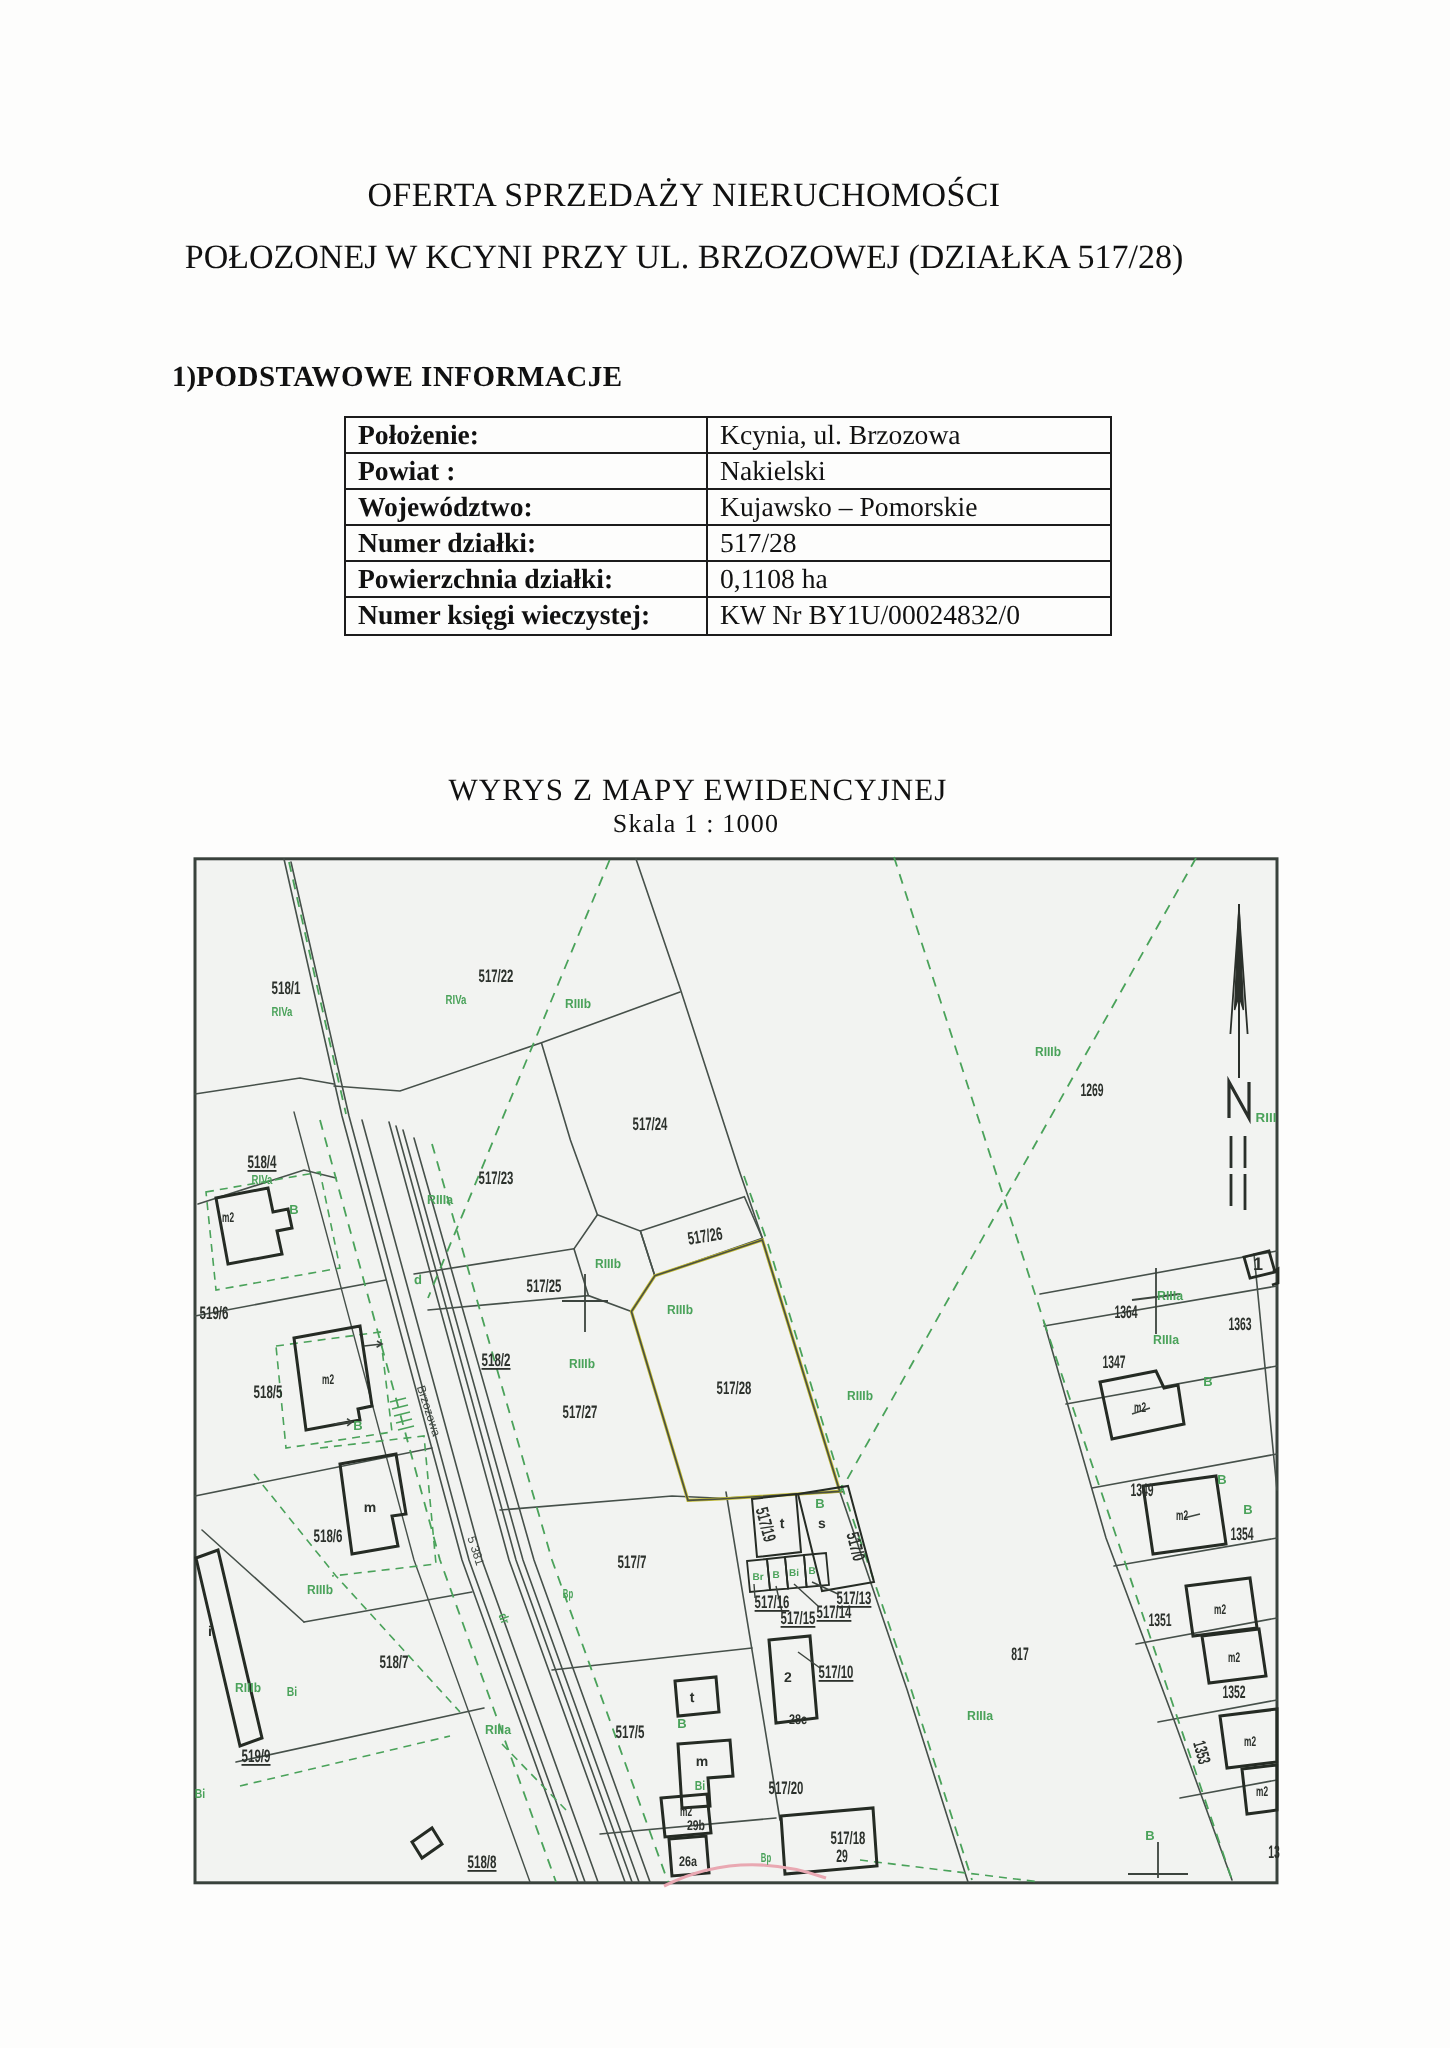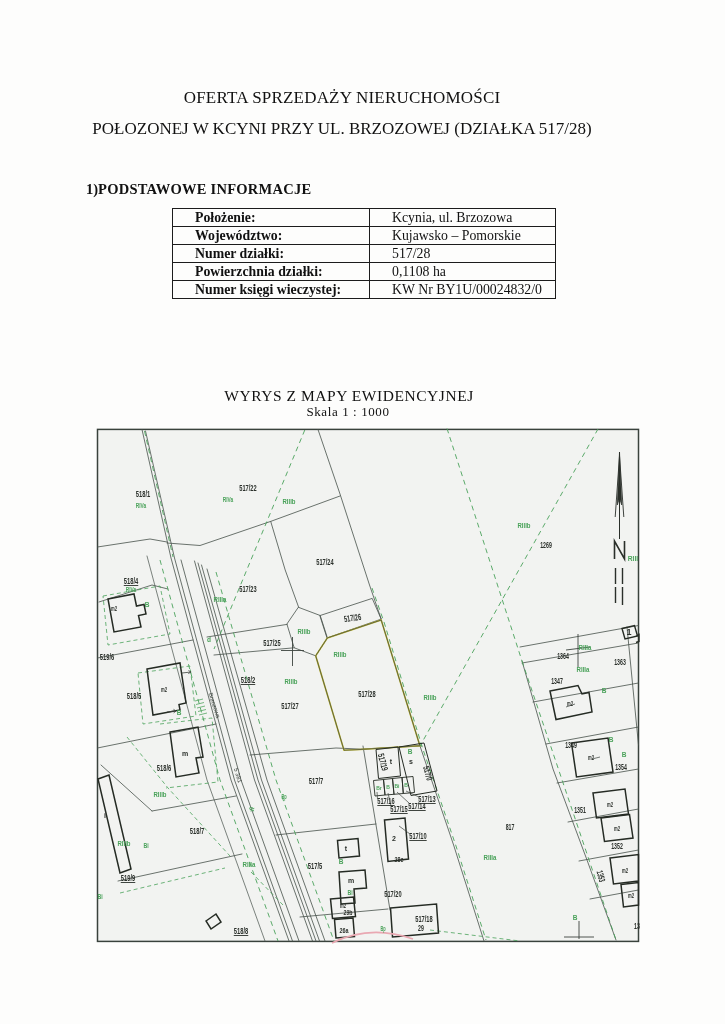--- a/index.html
+++ b/index.html
@@ -6,35 +6,39 @@
   body{width:725px;height:1024px;background:#fdfdfc;position:relative;
        font-family:"Liberation Serif",serif;color:#111;overflow:hidden;}
   .t1{position:absolute;left:0;width:684px;text-align:center;font-weight:normal;}
   #title1{top:88px;font-size:17px;letter-spacing:0.2px;}
   #title2{top:119px;font-size:17px;letter-spacing:0px;}
   #sec{position:absolute;left:86px;top:181px;font-size:14.5px;font-weight:bold;}
   #sec span{letter-spacing:0.25px;}
   table{position:absolute;left:172px;top:208px;border-collapse:collapse;
         width:384px;table-layout:fixed;}
   td{border:1px solid #1c1c1c;font-size:13.8px;height:17.1px;
-     padding:0 0 0 22px;vertical-align:middle;white-space:nowrap;margin-left:33px;}
+     padding:0 0 0 6px;vertical-align:middle;white-space:nowrap;margin-left:33px;}
   td.l{font-weight:bold;width:174px;}
   #mt1{top:387px;font-size:15.5px;letter-spacing:0.55px;left:7px;}
   #mt2{top:404px;font-size:13px;letter-spacing:0.6px;left:6px;}
 </style>
 </head>
 <body>
 <div class="t1" id="title1">OFERTA SPRZEDAŻY NIERUCHOMOŚCI</div>
 <div class="t1" id="title2">POŁOZONEJ W KCYNI PRZY UL. BRZOZOWEJ (DZIAŁKA 517/28)</div>
 <div id="sec">1)<span>PODSTAWOWE INFORMACJE</span></div>
 <table>
 <tbody>
       <tr>
         <td class="l">Położenie:</td>
         <td>Kcynia, ul. Brzozowa</td>
+      </tr>
+<tr>
+        <td class="l">Powiat :</td>
+        <td>Nakielski</td>
       </tr>
 <tr>
         <td class="l">Województwo:</td>
         <td>Kujawsko – Pomorskie</td>
       </tr>
 <tr>
         <td class="l">Numer działki:</td>
         <td>517/28</td>
       </tr>
 <tr>

